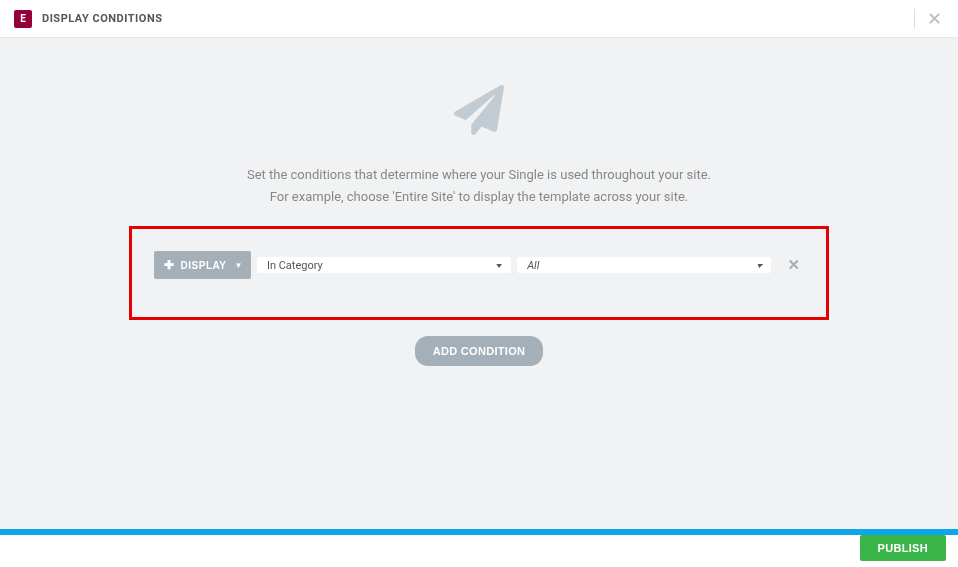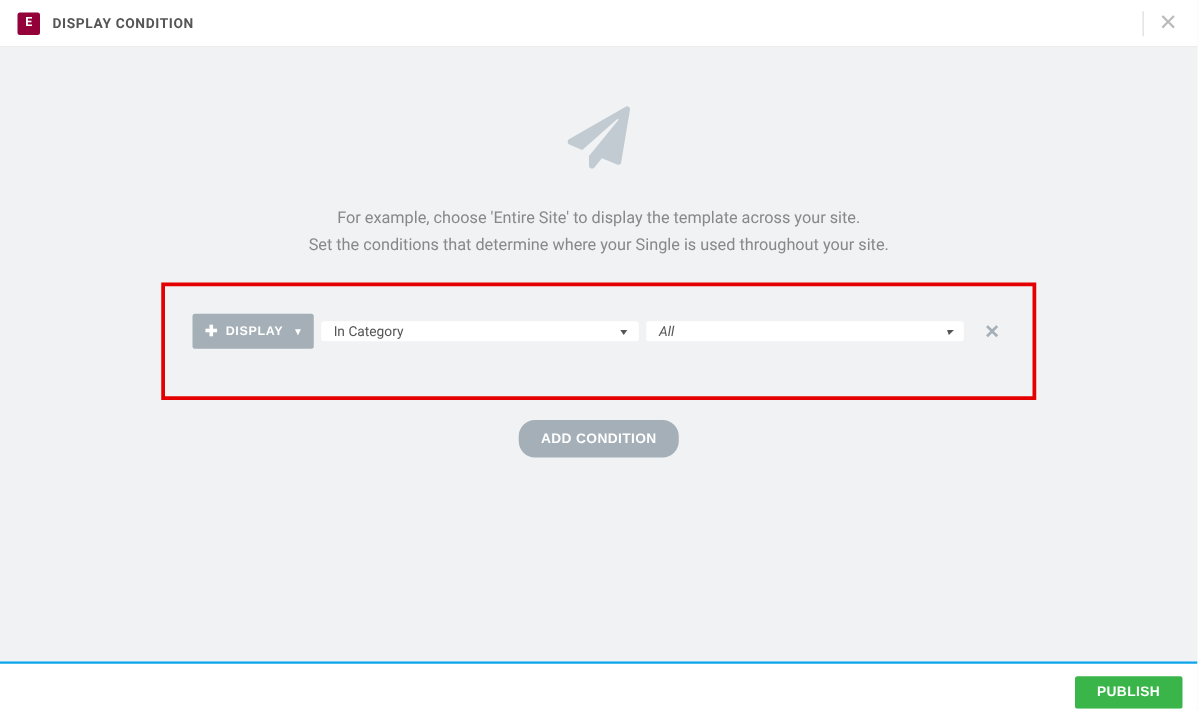--- a/index.html
+++ b/index.html
@@ -32,46 +32,46 @@
     .select-box { background: #fff; height: 16px; display: flex; align-items: center; justify-content: space-between; padding: 4px 10px; cursor: pointer; border-radius: 2px; }
     .select-box.first { width: 258px; }
     .select-box.second { width: 258px; font-style: italic; }
     .select-text { font-size: 11px; color: #555; }
     .select-caret { font-size: 8px; color: #555; transform: scaleX(1.4);}
 
     .remove-x { color: #a4afb7; font-size: 15px; cursor: pointer; margin-left: 6px; padding: 2px 4px; font-weight: bold; }
 
     .add-condition { background: #a4afb7; color: #fff; border: none; height: 30px; padding: 0 18px; font-size: 11px; font-weight: 600; letter-spacing: 0.3px; margin: 16px auto 0; cursor: pointer; border-radius: 13px; display: inline-flex; align-items: center; }
 
-    .footer { background: #fff; height: 38px; border-top: 2px solid #0ea5e9; display: flex; align-items: flex-end; justify-content: flex-end; padding: 0 12px; }
+    .footer { background: #fff; height: 38px; border-top: 6px solid #0ea5e9; display: flex; align-items: flex-start; justify-content: flex-end; padding: 0 12px; }
     .publish-btn { background: #39b54a; color: #fff; border: none; height: 26px; padding: 0 18px; font-size: 11px; font-weight: 700; letter-spacing: 0.3px; cursor: pointer; border-radius: 2px; }
   </style>
 </head>
 <body>
 
 <div class="header">
   <div class="header-left">
     <div class="logo">
       <span class="logo-inner">E</span>
     </div>
-    <span class="header-title">DISPLAY CONDITION</span>
+    <span class="header-title">DISPLAY CONDITIONS</span>
   </div>
   <div class="close-divider">
     <span class="close-x">✕</span>
   </div>
 </div>
 
 <div class="main">
   <div class="plane-icon">
     <svg viewBox="0 0 512 512" width="50" height="50">
         <path d="M476 3.2L12.5 270.6c-18.1 10.4-15.8 35.6 2.2 43.2L121 358.4l287.3-253.2c5.5-4.9 13.3 2.6 8.6 8.3L176 407v80.5c0 23.6 28.5 32.9 42.5 15.8L282 426l124.6 52.2c14.2 6 30.4-2.9 33-18.2l72-432C515 7.8 493.3-6.8 476 3.2z"></path>
       </svg>
   </div>
+  <p class="main-desc">Set the conditions that determine where your Single is used throughout your site.</p>
   <p class="main-desc">For example, choose 'Entire Site' to display the template across your site.</p>
-  <p class="main-desc">Set the conditions that determine where your Single is used throughout your site.</p>
 
   <div class="highlight-box">
     <div class="condition-row">
       <button class="include-btn">
         <span class="include-plus">✚</span>
         <span>DISPLAY</span>
         <span class="include-caret">▼</span>
       </button>
       <div class="select-box first">
         <span class="select-text">In Category</span>

